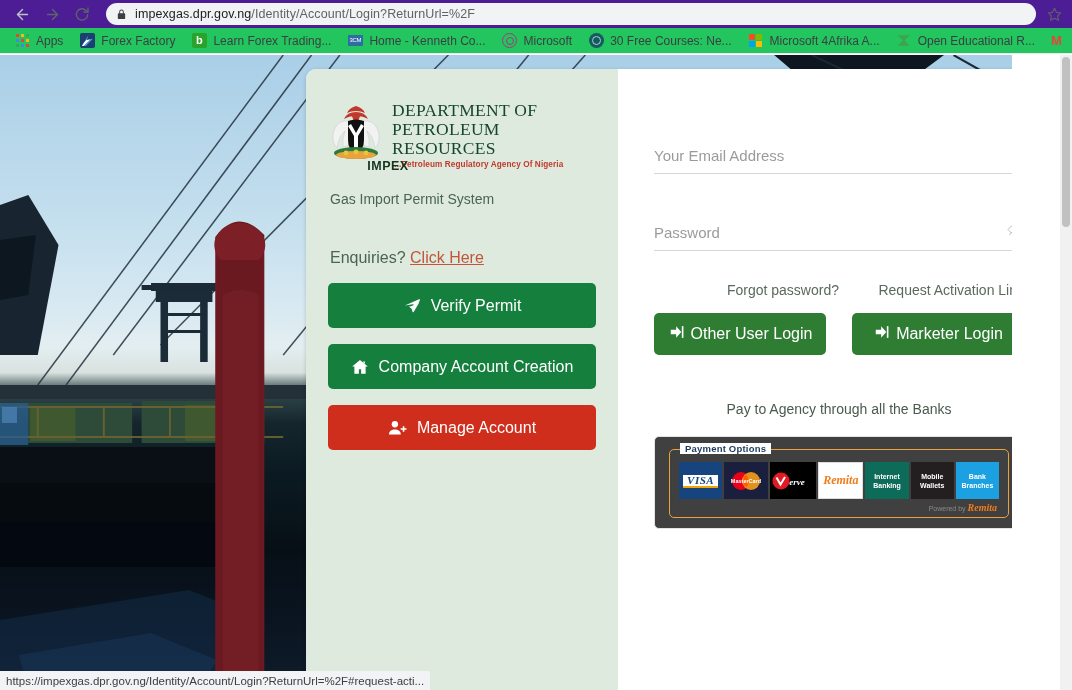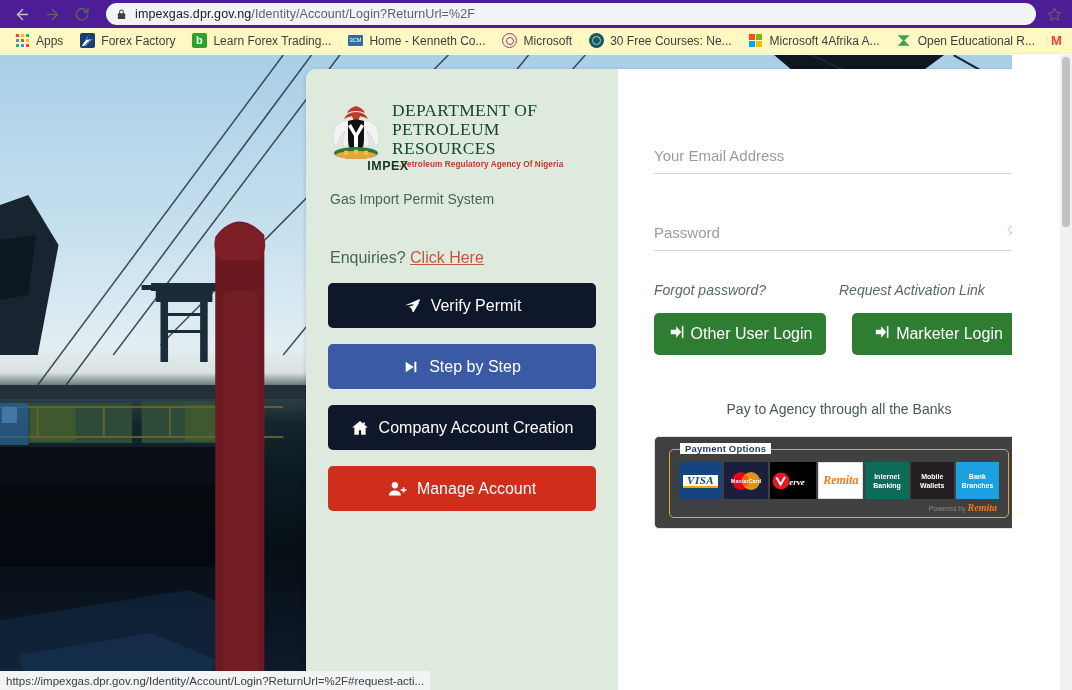--- a/index.html
+++ b/index.html
@@ -37,21 +37,21 @@
   .lock-icon { color:#3c4043; display:flex; align-items:center;}
   .url-text {
     font-size: 12.5px; color: #202124; white-space: nowrap;
     overflow: hidden; text-overflow: ellipsis; letter-spacing: .1px;
   }
   .url-text .dim { color: #5f6368; }
   .star-btn { width: 20px; height: 20px; display:flex; align-items:center; justify-content:center; color:#5f6368; }
 
   
   .bookmarks {
-    height: 26px; background:#fef9c3;
+    height: 26px; background:#22c55e;
     display:flex; align-items:center;
     padding: 0 6px; gap: 0px;
     overflow: hidden;
     border-bottom: 1px solid #e8eaed;
   }
   .bmk {
     display:flex; align-items:center; gap:6px;
     padding: 3px 8px; border-radius: 4px;
     font-size: 12px; color:#3c4043; white-space:nowrap;
     flex: 0 0 auto;
@@ -143,21 +143,21 @@
   }
   .enquiries a { color:#c0563a; text-decoration:underline; }
 
   .btn {
     display:flex; align-items:center; justify-content:center; gap:10px;
     height: 45px; border-radius: 5px; margin-top: 16px;
     color:#fff; font-size: 16px; cursor:pointer;
     border:none; width:100%;
   }
   .btn .bi { display:flex; align-items:center; }
-  .btn-green { background:#0f172a; }
+  .btn-green { background:#15803d; }
   .btn-blue  { background:#3b5aa6; }
   .btn-red   { background:#cf2e1c;justify-content:center; }
 
   
   .right-panel { flex:1; background:#fff; padding: 28px 36px 0 36px; }
   .tabs { display:flex; border-bottom: 2px solid #e6e6e6; }
   .tab {
     flex:1; text-align:center; font-size:13px; letter-spacing:1px;
     padding-bottom: 12px; color:#555; cursor:pointer;
     position:relative; font-weight:500;
@@ -173,21 +173,21 @@
     font-size: 15px; padding: 6px 0 9px 0; outline:none;
     font-family:"Liberation Sans",sans-serif; color:#333; background:transparent;
   }
   .field input::placeholder { color:#9b9b9b; }
   .eye-toggle {
     position:absolute; right:0; top:4px; color:#bdbdbd; cursor:pointer;
     display:flex; align-items:center;
   }
 
   .links-row { display:flex; margin-top: 30px; }
-  .link-col { flex:1; text-align:left;font-style:italic; }
+  .link-col { flex:1; text-align:right; }
   .small-link { font-size: 14px; color:#5a6a5d; cursor:pointer; }
 
   .login-btns { display:flex; gap: 26px; margin-top: 14px; }
   .login-btn {
     flex:1; height: 42px; border-radius:5px; background:#2f7d32; color:#fff;
     display:flex; align-items:center; justify-content:center; gap:6px;
     font-size: 16px; cursor:pointer; border:none; font-weight:500;
   }
 
   .remita-title { text-align:center; font-size:14px; color:#4a5a4d; margin-top: 46px; }
@@ -477,29 +477,20 @@
 
         <button class="btn btn-green">
           <span class="bi">
             <svg width="18" height="18" viewBox="0 0 24 24" fill="#fff">
                 <path d="M2.5 11.2 21.4 3.1c.7-.3 1.4.4 1.1 1.1L19 12l-6.3-2.2L2.5 11.2zM9.6 12.8 21.3 8l-7.1 11.9c-.4.6-1.3.5-1.5-.2l-1.2-4-3.9-2.9z"></path>
               </svg>
           </span>
           <span>Verify Permit</span>
         </button>
 
-        <button class="btn btn-blue">
-          <span class="bi">
-            <svg width="16" height="16" viewBox="0 0 24 24" fill="#fff">
-                <path d="M4 4l12 8L4 20V4z"></path>
-                <rect x="17" y="4" width="3" height="16" rx="1"></rect>
-              </svg>
-          </span>
-          <span>Step by Step</span>
-        </button>
 
         <button class="btn btn-green">
           <span class="bi">
             <svg width="18" height="18" viewBox="0 0 24 24" fill="#fff">
                 <path d="M12 2.6 1.5 11.4h3V21h6v-6h3v6h6v-9.6h3L12 2.6zm6.6 1.9v3.1l-2.4-2v-1.1h2.4z"></path>
               </svg>
           </span>
           <span>Company Account Creation</span>
         </button>
 

